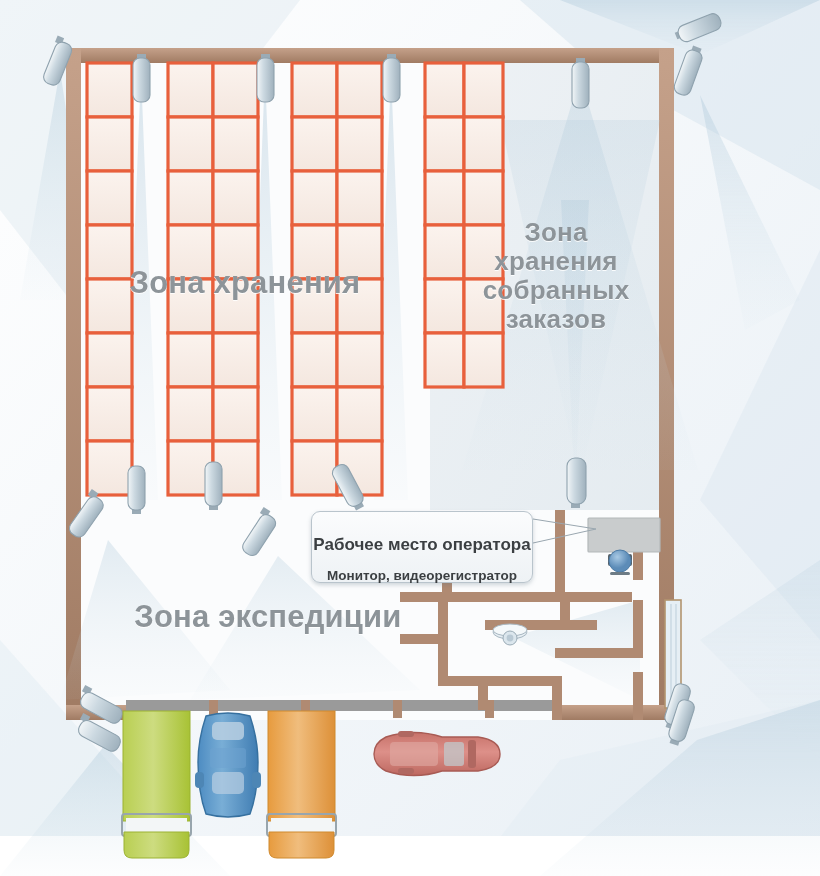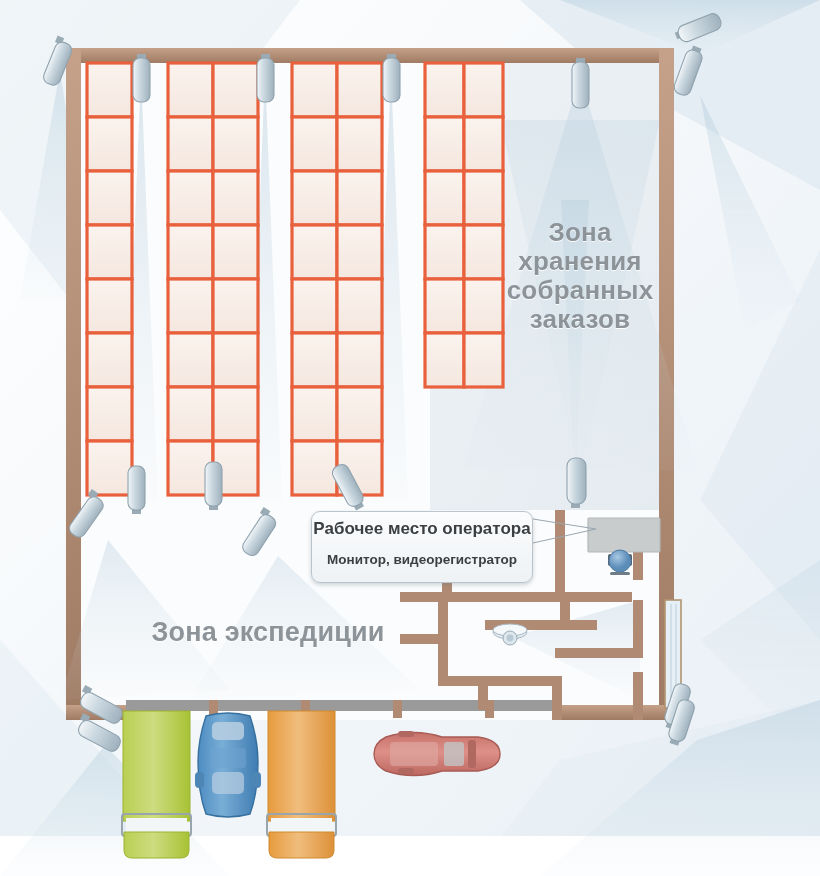--- a/index.html
+++ b/index.html
@@ -16,29 +16,29 @@
     color:#8d9499;
     font-weight:bold;
     text-align:center;
     line-height:1.12;
     letter-spacing:.2px;
     text-shadow:0 1px 0 rgba(255,255,255,.85);
     pointer-events:none;
     white-space:pre-line;
   }
   #label-storage{left:110px;top:266px;width:270px;font-size:31px;}
-  #label-orders{left:490px;top:218px;width:180px;font-size:26px;}
-  #label-expedition{left:108px;top:600px;width:320px;font-size:27px;margin-top:17px;}
+  #label-orders{left:466px;top:218px;width:180px;font-size:26px;}
+  #label-expedition{left:108px;top:600px;width:320px;font-size:31px;}
 
   #callout{
     position:absolute;left:311px;top:511px;width:222px;height:72px;
     background:linear-gradient(#fbfcfd,#eef2f5);
     border:1px solid #b9c4cc;border-radius:9px;
     box-shadow:0 2px 4px rgba(90,110,125,.28);
-    text-align:center;box-sizing:border-box;padding-top:7px;
+    text-align:center;box-sizing:border-box;padding-top:23px;
   }
   #callout .t1{font-size:17px;font-weight:bold;color:#3b3f42;line-height:1.14;}
   #callout .t2{font-size:13.5px;font-weight:bold;color:#3b3f42;margin-top:14px;}
 </style>
 </head>
 <body>
 
 <div id="stage">
 
 <svg width="820" height="876" viewBox="0 0 820 876" xmlns="http://www.w3.org/2000/svg">
@@ -374,20 +374,21 @@
       <path d="M386,737 q28,-9 56,0 l36,0 q22,3 22,17 q0,14 -22,17 l-36,0 q-28,9 -56,0 q-12,-6 -12,-17 q0,-11 12,-17 z" fill="url(#redCarG)" stroke="#a85b54" stroke-width="1.4"></path>
       <rect x="390" y="742" width="48" height="24" rx="4" fill="#e0aaa3" opacity=".6"></rect>
       <rect x="444" y="742" width="20" height="24" rx="3" fill="#c2c8cb" opacity=".75"></rect>
       <rect x="468" y="740" width="8" height="28" rx="3" fill="#b06861"></rect>
       <rect x="398" y="731" width="16" height="6" rx="3" fill="#b06861"></rect>
       <rect x="398" y="768" width="16" height="6" rx="3" fill="#b06861"></rect>
     </g>
   </g>
 </svg>
 
+<div class="zone-label" id="label-storage">Зона хранения</div>
 
 <div class="zone-label" id="label-orders">Зона
 хранения
 собранных
 заказов</div>
 
 <div class="zone-label" id="label-expedition">Зона экспедиции</div>
 
 <div id="callout">
   <div class="t1">Рабочее место

